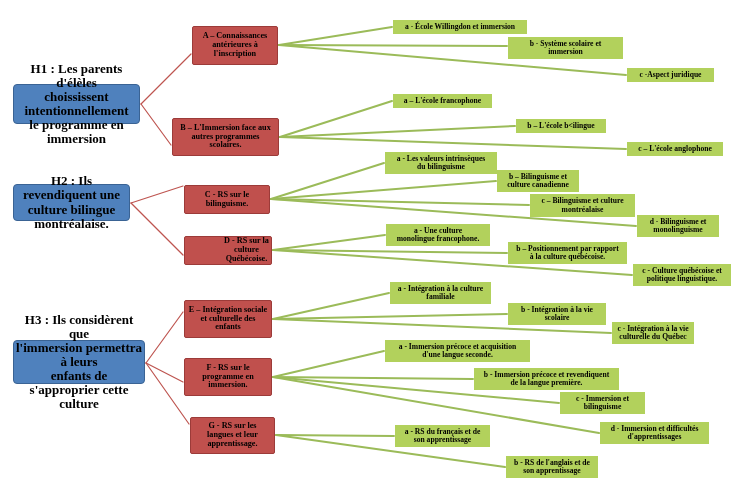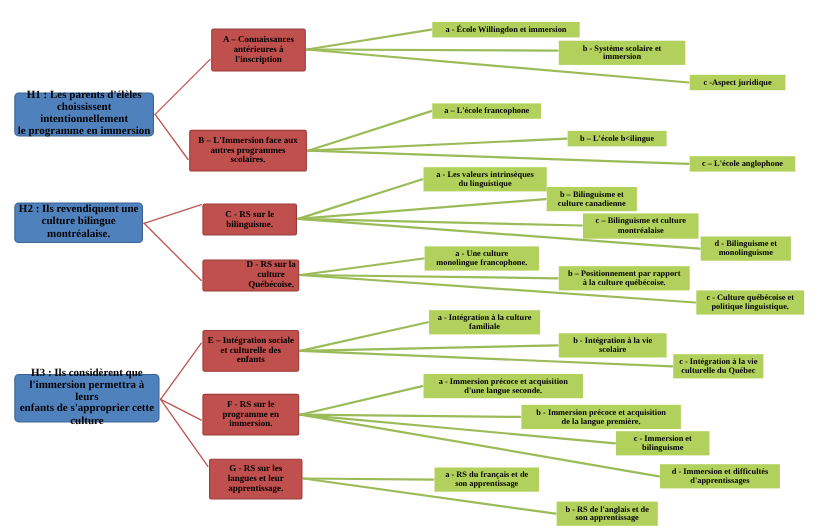--- a/index.html
+++ b/index.html
@@ -33,21 +33,21 @@
     font-weight: bold;
     color: #000000;
     line-height: 1.08;
     padding: 1px 2px;
     white-space: pre-line;
   }
   .node.h {
     background: #4F81BD;
     border: 1px solid #3a6394;
     border-radius: 4px;
-    font-size: 10px;
+    font-size: 13px;
   }
   .node.cat {
     background: #C0504D;
     border: 1px solid #9c3b39;
     border-radius: 2px;
     font-size: 8.2px;
   }
   .node.leaf {
     background: #B2D15C;
     border: 0;
@@ -127,42 +127,42 @@
 langues et leur
 apprentissage.</span></div>
       <div class="node leaf" style="left: 393px; top: 20px; width: 134px; height: 14px;"><span>a - École Willingdon et immersion</span></div>
       <div class="node leaf" style="left: 508px; top: 37px; width: 115px; height: 22px;"><span>b - Système scolaire et
 immersion</span></div>
       <div class="node leaf" style="left: 627px; top: 68px; width: 87px; height: 14px;"><span>c -Aspect juridique</span></div>
       <div class="node leaf" style="left: 393px; top: 94px; width: 99px; height: 14px;"><span>a – L'école francophone</span></div>
       <div class="node leaf" style="left: 516px; top: 119px; width: 90px; height: 14px;"><span>b – L'école b&lt;ilingue</span></div>
       <div class="node leaf" style="left: 627px; top: 142px; width: 96px; height: 14px;"><span>c – L'école anglophone</span></div>
       <div class="node leaf" style="left: 385px; top: 152px; width: 112px; height: 22px;"><span>a - Les valeurs intrinsèques
-du linguistique</span></div>
+du bilinguisme</span></div>
       <div class="node leaf" style="left: 497px; top: 170px; width: 82px; height: 22px;"><span>b – Bilinguisme et
 culture canadienne</span></div>
       <div class="node leaf" style="left: 530px; top: 194px; width: 105px; height: 23px;"><span>c – Bilinguisme et culture
 montréalaise</span></div>
       <div class="node leaf" style="left: 637px; top: 215px; width: 82px; height: 22px;"><span>d - Bilinguisme et
 monolinguisme</span></div>
       <div class="node leaf" style="left: 386px; top: 224px; width: 104px; height: 22px;"><span>a - Une culture
 monolingue francophone.</span></div>
       <div class="node leaf" style="left: 508px; top: 242px; width: 119px; height: 22px;"><span>b – Positionnement par rapport
 à la culture québécoise.</span></div>
       <div class="node leaf" style="left: 633px; top: 264px; width: 98px; height: 22px;"><span>c - Culture québécoise et
 politique linguistique.</span></div>
       <div class="node leaf" style="left: 390px; top: 282px; width: 101px; height: 22px;"><span>a - Intégration à la culture
 familiale</span></div>
       <div class="node leaf" style="left: 508px; top: 303px; width: 98px; height: 22px;"><span>b - Intégration à la vie
 scolaire</span></div>
       <div class="node leaf" style="left: 612px; top: 322px; width: 82px; height: 22px;"><span>c - Intégration à la vie
 culturelle du Québec</span></div>
       <div class="node leaf" style="left: 385px; top: 340px; width: 145px; height: 22px;"><span>a - Immersion précoce et acquisition
 d'une langue seconde.</span></div>
-      <div class="node leaf" style="left: 474px; top: 368px; width: 145px; height: 22px;"><span>b - Immersion précoce et acquisition
+      <div class="node leaf" style="left: 474px; top: 368px; width: 145px; height: 22px;"><span>b - Immersion précoce et revendiquent
 de la langue première.</span></div>
       <div class="node leaf" style="left: 560px; top: 392px; width: 85px; height: 22px;"><span>c - Immersion et
 bilinguisme</span></div>
       <div class="node leaf" style="left: 600px; top: 422px; width: 109px; height: 22px;"><span>d - Immersion et difficultés
 d'apprentissages</span></div>
       <div class="node leaf" style="left: 395px; top: 425px; width: 95px; height: 22px;"><span>a - RS du français et de
 son apprentissage</span></div>
       <div class="node leaf" style="left: 506px; top: 456px; width: 92px; height: 22px;"><span>b - RS de l'anglais et de
 son apprentissage</span></div>
     </div>

